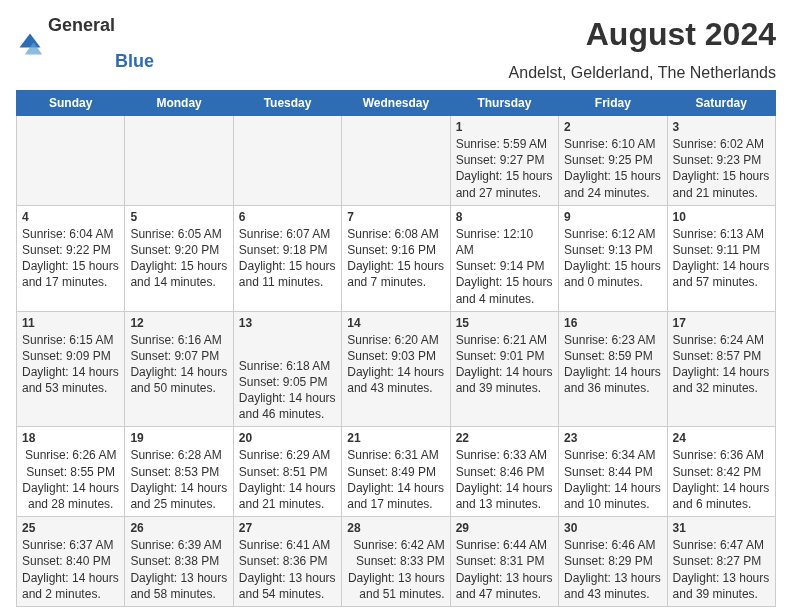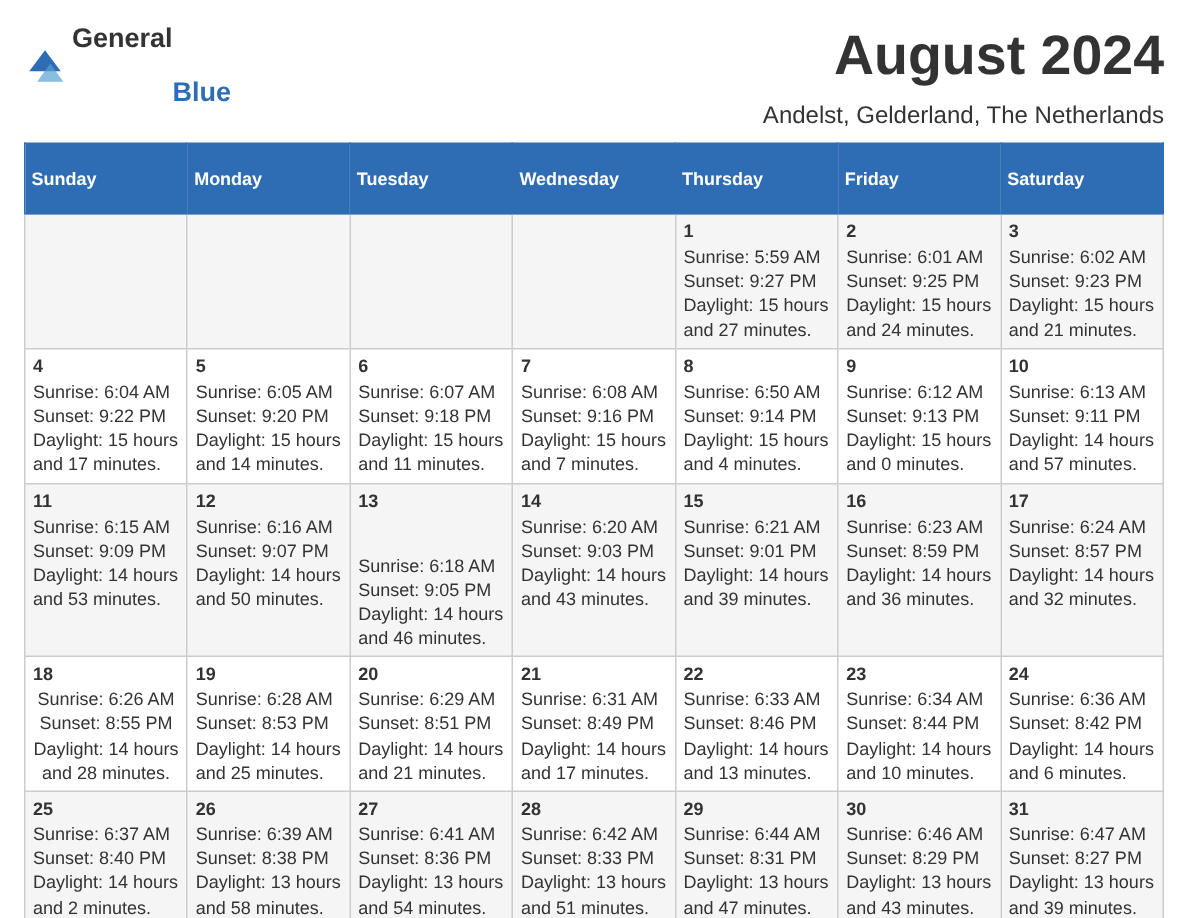--- a/index.html
+++ b/index.html
@@ -31,39 +31,39 @@
     .logo-general { color: #333; }
     .logo-blue { color: #2e6db4; margin-top: 36px; }
     .logo-icon {
       width: 28px;
       height: 28px;
     }
     .title-block {
       text-align: right;
     }
     .main-title {
-      font-size: 37px;
+      font-size: 32px;
       font-weight: bold;
       color: #333;
     }
     .subtitle {
       font-size: 16px;
       color: #333;
       margin-top: 11px;
     }
     .calendar {
       width: 100%;
       border-collapse: collapse;
       font-size: 10.5px;
     }
     .calendar thead tr th {
       background: #2e6db4;
       color: #fff;
-      padding: 16px 4px;
-      text-align: left;
+      padding: 5px 4px;
+      text-align: center;
       font-size: 12px;
       font-weight: bold;
       border: 1px solid #2e6db4;
     }
     .calendar tbody tr td {
       border: 1px solid #ccc;
       vertical-align: top;
       padding: 4px 5px;
       width: 108px;
       min-height: 80px;
@@ -132,21 +132,21 @@
         <td class="empty-cell"></td>
         <td>
           <span class="day-num">1</span>
           <div class="day-info" style="white-space: pre-line;">Sunrise: 5:59 AM
 Sunset: 9:27 PM
 Daylight: 15 hours
 and 27 minutes.</div>
         </td>
         <td>
           <span class="day-num">2</span>
-          <div class="day-info" style="white-space: pre-line;">Sunrise: 6:01 AM
+          <div class="day-info" style="white-space: pre-line;">Sunrise: 6:10 AM
 Sunset: 9:25 PM
 Daylight: 15 hours
 and 24 minutes.</div>
         </td>
         <td>
           <span class="day-num">3</span>
           <div class="day-info" style="white-space: pre-line;">Sunrise: 6:02 AM
 Sunset: 9:23 PM
 Daylight: 15 hours
 and 21 minutes.</div>
@@ -176,21 +176,21 @@
         </td>
         <td>
           <span class="day-num">7</span>
           <div class="day-info" style="white-space: pre-line;">Sunrise: 6:08 AM
 Sunset: 9:16 PM
 Daylight: 15 hours
 and 7 minutes.</div>
         </td>
         <td>
           <span class="day-num">8</span>
-          <div class="day-info" style="white-space: pre-line;">Sunrise: 6:50 AM
+          <div class="day-info" style="white-space: pre-line;">Sunrise: 12:10 AM
 Sunset: 9:14 PM
 Daylight: 15 hours
 and 4 minutes.</div>
         </td>
         <td>
           <span class="day-num">9</span>
           <div class="day-info" style="white-space: pre-line;">Sunrise: 6:12 AM
 Sunset: 9:13 PM
 Daylight: 15 hours
 and 0 minutes.</div>
@@ -322,21 +322,21 @@
         </td>
         <td>
           <span class="day-num">27</span>
           <div class="day-info" style="white-space: pre-line;">Sunrise: 6:41 AM
 Sunset: 8:36 PM
 Daylight: 13 hours
 and 54 minutes.</div>
         </td>
         <td>
           <span class="day-num">28</span>
-          <div class="day-info" style="white-space: pre-line;">Sunrise: 6:42 AM
+          <div class="day-info" style="white-space: pre-line; text-align: right;">Sunrise: 6:42 AM
 Sunset: 8:33 PM
 Daylight: 13 hours
 and 51 minutes.</div>
         </td>
         <td>
           <span class="day-num">29</span>
           <div class="day-info" style="white-space: pre-line;">Sunrise: 6:44 AM
 Sunset: 8:31 PM
 Daylight: 13 hours
 and 47 minutes.</div>

